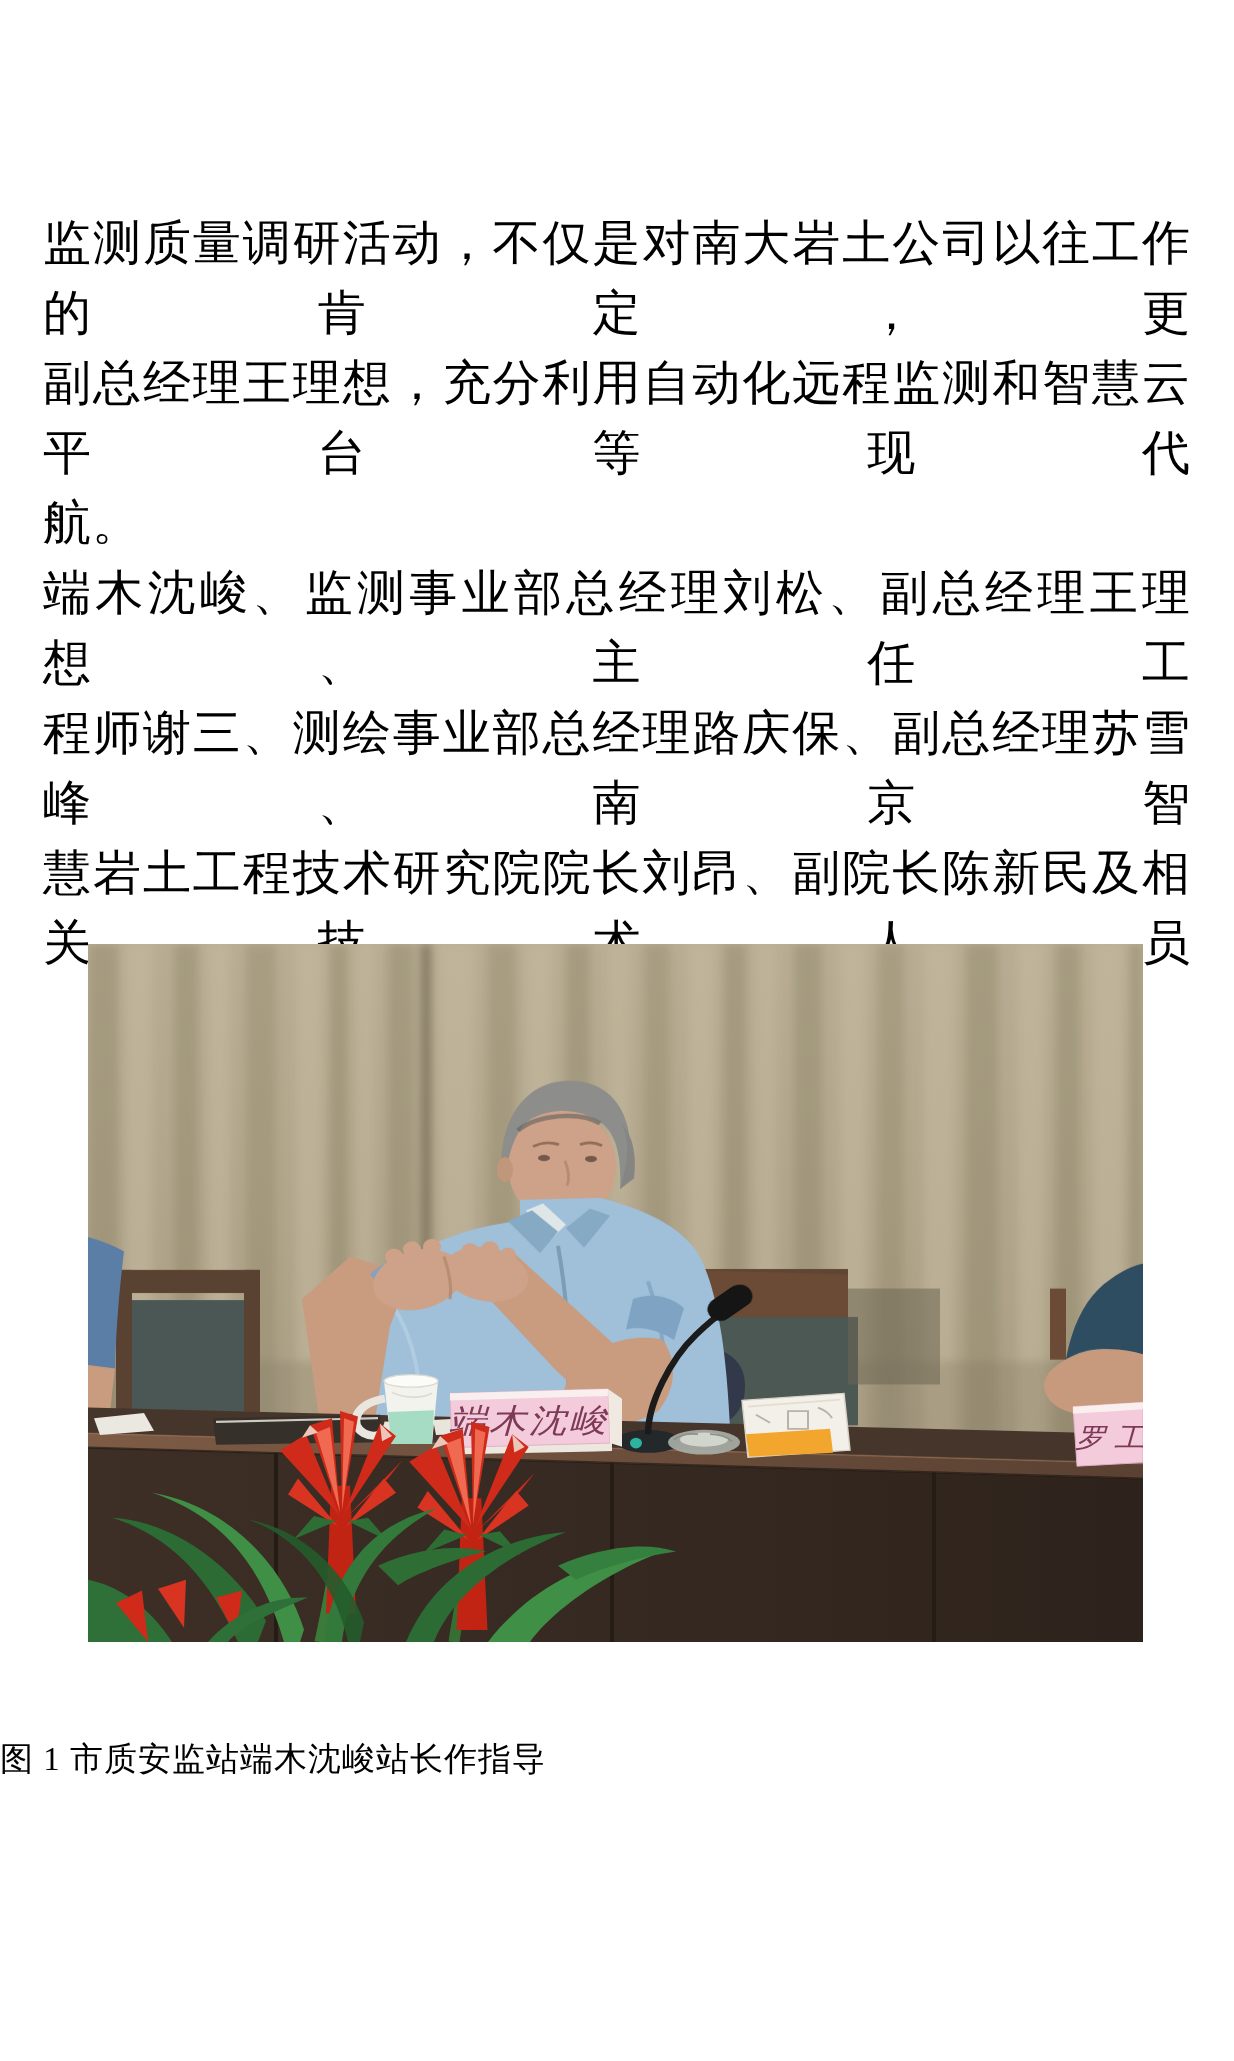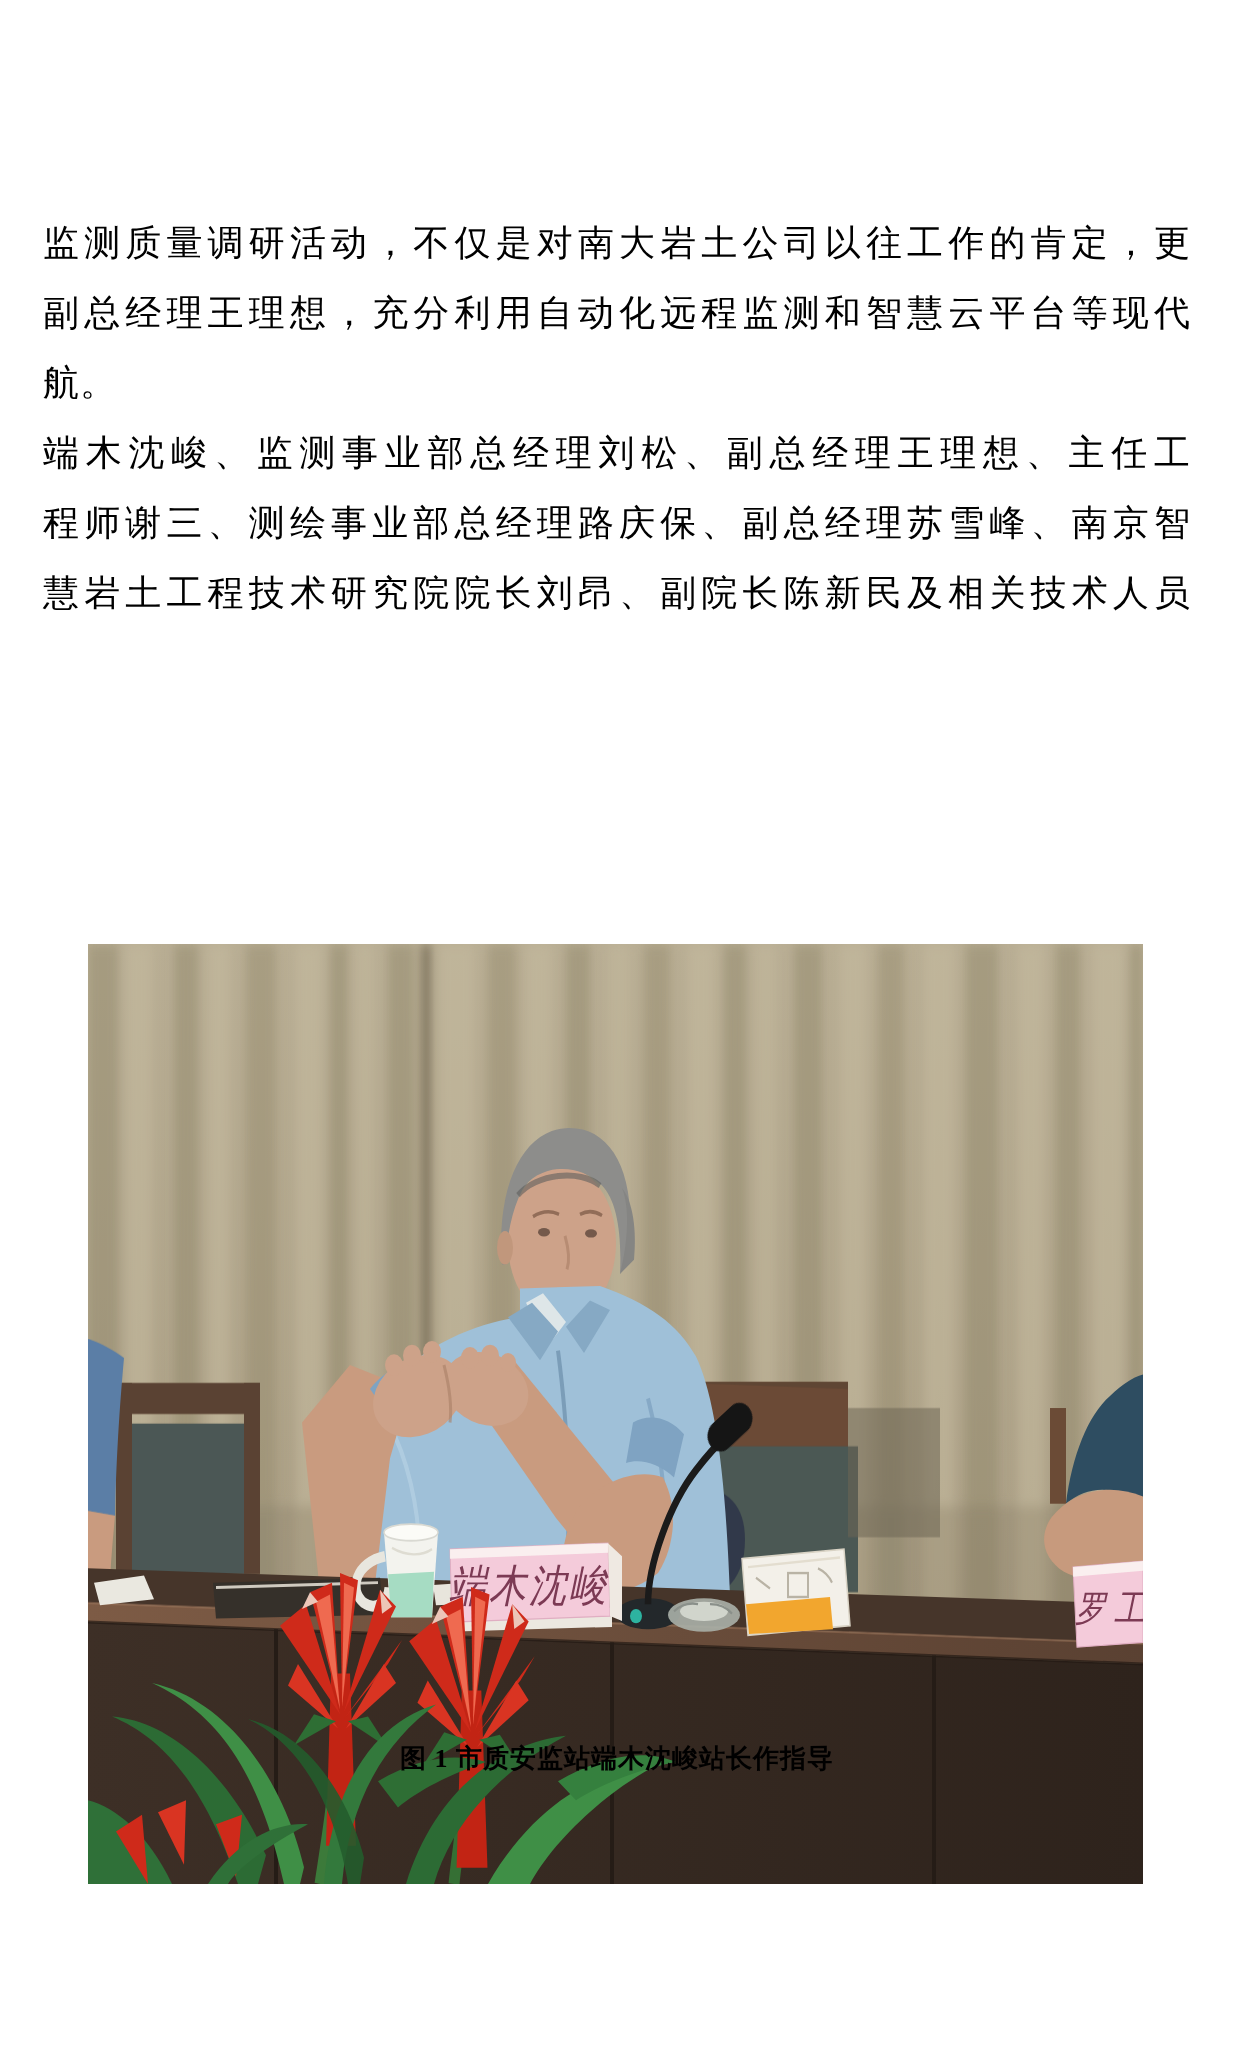--- a/index.html
+++ b/index.html
@@ -4,33 +4,33 @@
 <style>
   html,body{margin:0;padding:0;}
   body{
     width:1234px;height:2061px;position:relative;background:#ffffff;
     font-family:"Liberation Serif","DejaVu Serif",serif;color:#000;
     overflow:hidden;
   }
   .page{position:absolute;inset:0;}
   .text-block{
     position:absolute;left:43px;right:43px;top:208px;
-    font-size:36px;line-height:70px;letter-spacing:1px;
+    font-size:48px;line-height:70px;letter-spacing:1px;
   }
   .para-line{text-align:justify;text-align-last:justify;}
   .para-line.last{text-align-last:left;}
   .para-line.indent{text-indent:74px;}
   .photo-frame{
-    position:absolute;left:88px;top:944px;width:1055px;height:940px;
+    position:absolute;left:88px;top:944px;width:1055px;height:698px;
     overflow:hidden;background:#ab9f85;
   }
   .photo-frame svg{display:block;width:100%;height:100%;}
   .caption{
     position:absolute;left:0;right:0;top:1739px;
-    text-align:center;font-size:26px;line-height:40px;letter-spacing:1px;font-weight:bold;
+    font-size:33px;line-height:40px;letter-spacing:1px;
   }
   .svg-text{font-family:"Liberation Serif","DejaVu Serif",serif;font-style:italic;}
 </style>
 </head>
 <body>
 
 <div class="page">
 
   <div class="text-block">
       <div class="para-line">监测质量调研活动，不仅是对南大岩土公司以往工作的肯定，更</div>

